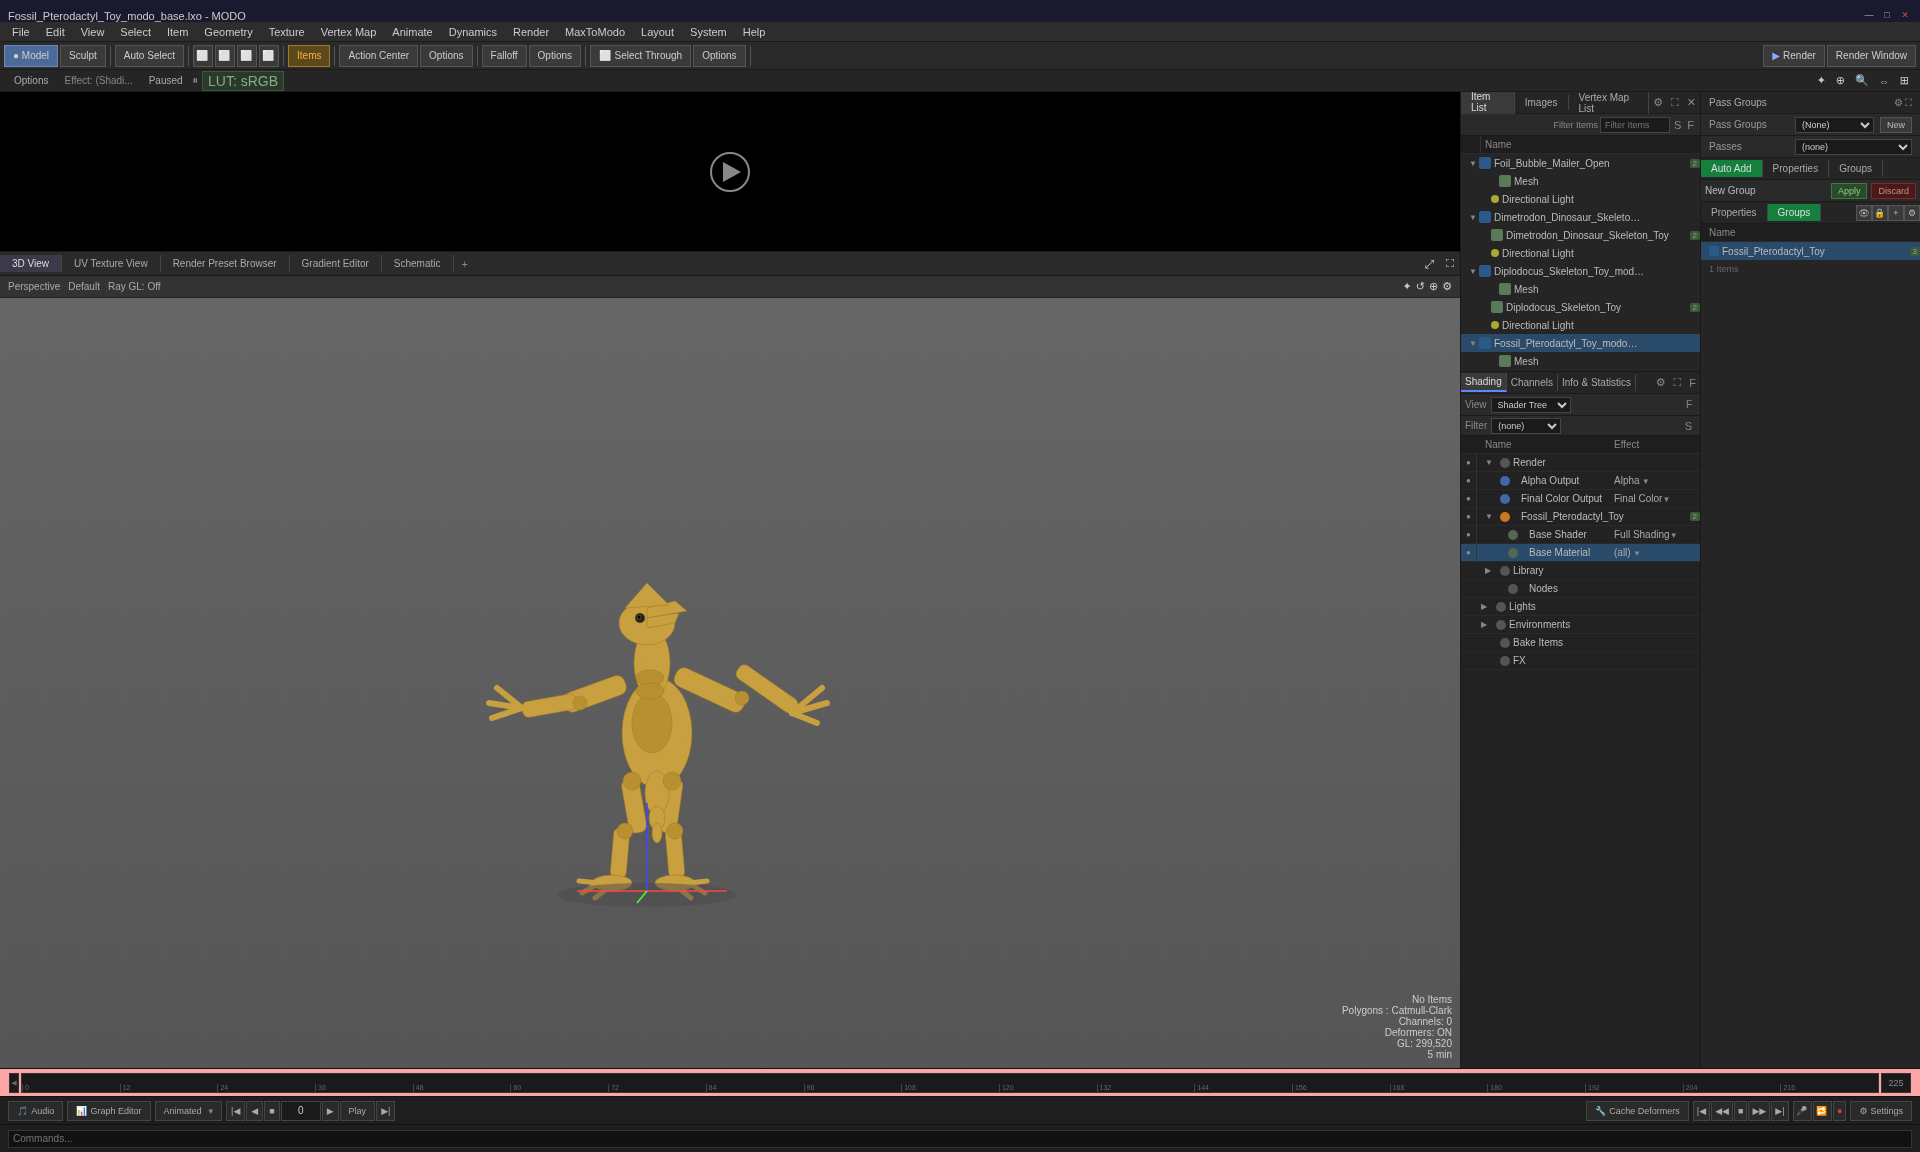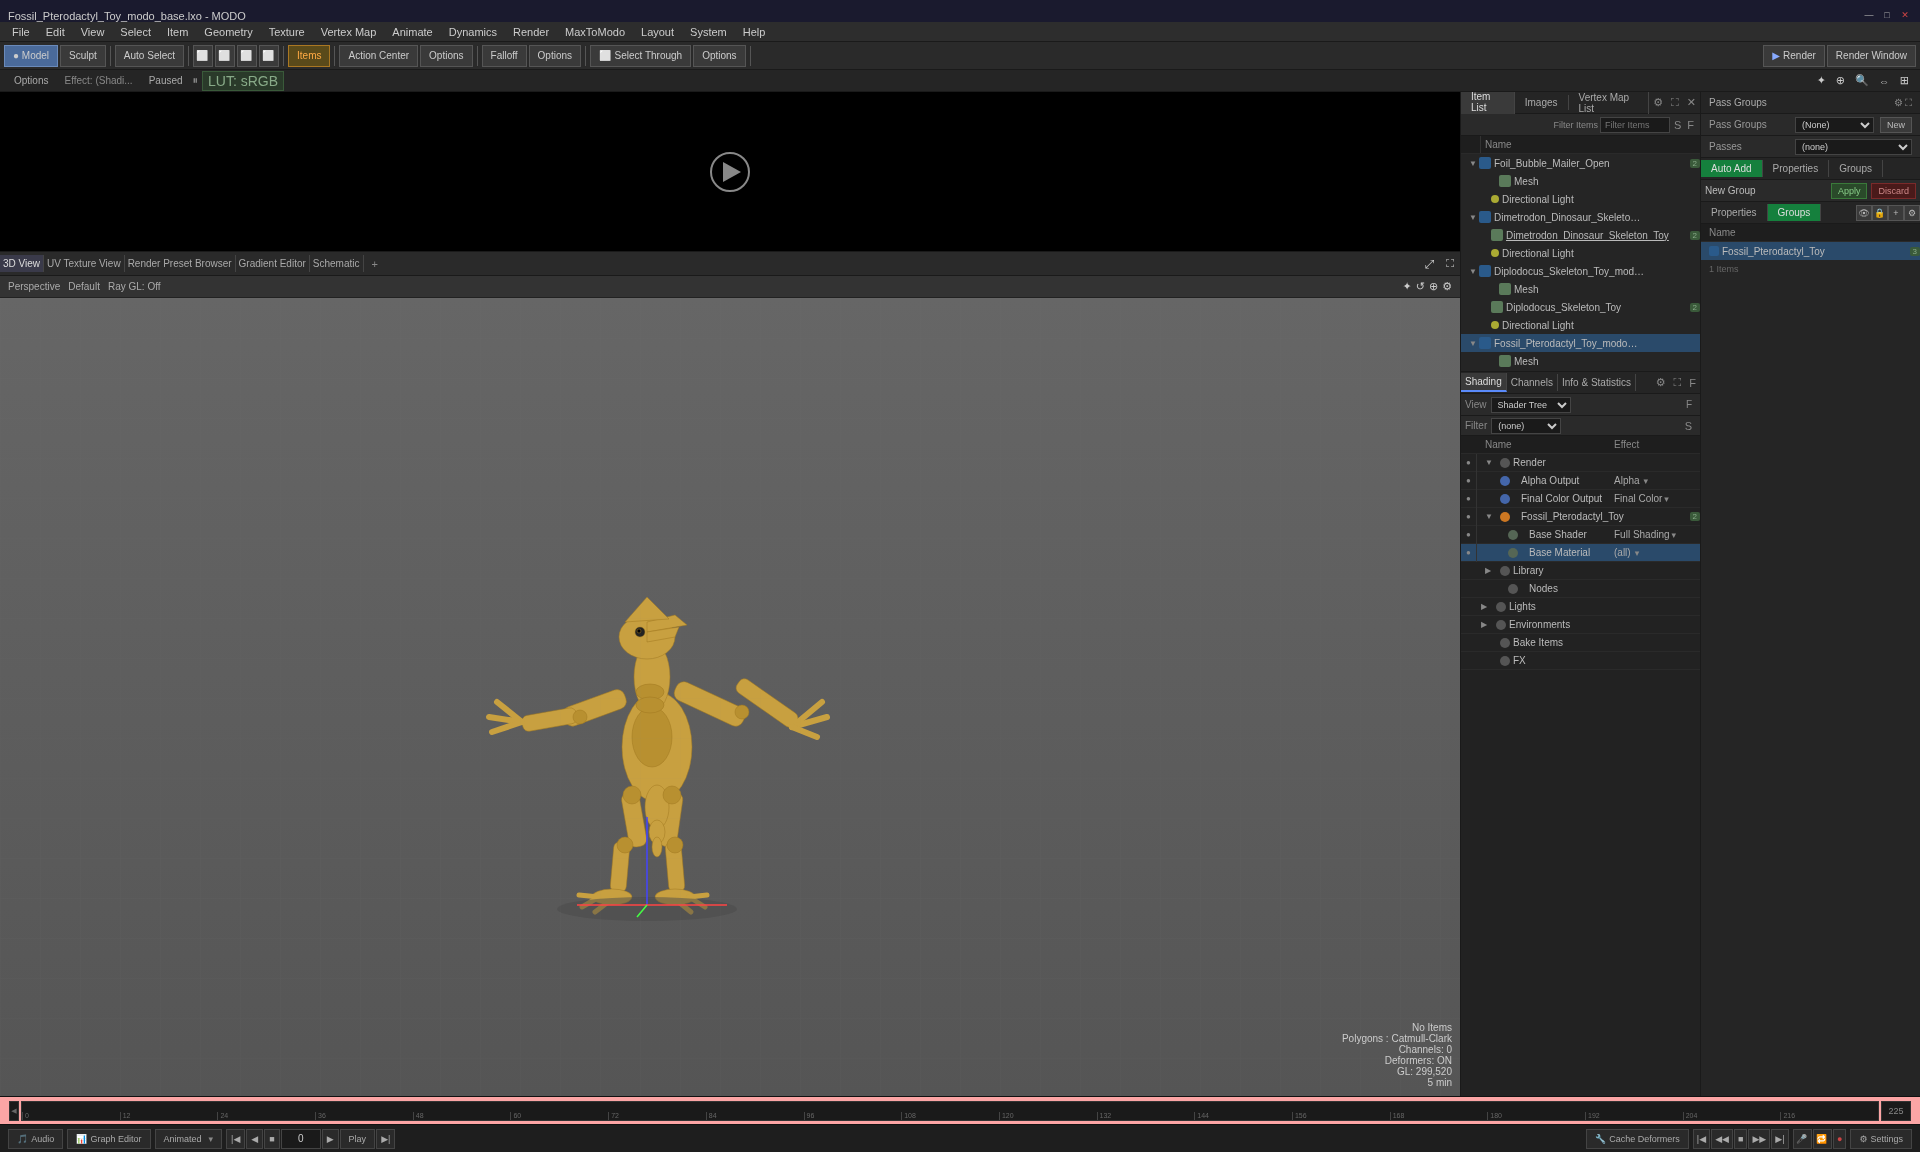--- a/index.html
+++ b/index.html
@@ -140,21 +140,21 @@
 
     
     #view-tabs {
       height: 24px;
       background: #2a2a2a;
       display: flex;
       align-items: center;
       border-bottom: 1px solid #1a1a1a;
     }
     .view-tab {
-      padding: 3px 3px;
+      padding: 3px 12px;
       font-size: 10px;
       cursor: pointer;
       color: #aaa;
       border-right: 1px solid #444;
     }
     .view-tab.active { background: #3a3a4a; color: #ddd; }
     .view-tab-add { padding: 3px 8px; color: #888; cursor: pointer; }
 
     
     #viewport-3d {
@@ -859,21 +859,21 @@
           </div>
 
           <div class="tree-item" style="padding-left:8px;">
             <span class="tree-arrow">▼</span>
             <span class="tree-icon scene"></span>
             <span style="flex:1;overflow:hidden;text-overflow:ellipsis;white-space:nowrap;max-width:150px;">Dimetrodon_Dinosaur_Skeleton_Toy_mo...</span>
           </div>
           <div class="tree-item" style="padding-left:20px;">
             <span class="tree-arrow"> </span>
             <span class="tree-icon mesh"></span>
-            <span style="flex:1;text-decoration:underline;">Dimetrodon_Dinosaur_Skeleton_Toy</span>
+            <span style="flex:1;">Dimetrodon_Dinosaur_Skeleton_Toy</span>
             <span class="tree-badge">2</span>
           </div>
           <div class="tree-item" style="padding-left:20px;">
             <span class="tree-arrow"> </span>
             <span style="width:8px;height:8px;border-radius:50%;background:#aaaa33;display:inline-block;margin-right:3px;"></span>
             <span>Directional Light</span>
           </div>
 
           <div class="tree-item" style="padding-left:8px;">
             <span class="tree-arrow">▼</span>
@@ -1220,14 +1220,17 @@
       <button class="status-btn" style="padding:0 3px;">🔁</button>
       <button class="status-btn" style="padding:0 3px;color:#cc4444;">●</button>
     </div>
 
     <button class="status-btn">
       <span>⚙</span>
       <span>Settings</span>
     </button>
   </div>
 
+  <div id="cmd-bar">
+    <input class="cmd-input" type="text" placeholder="Commands..." style="">
+  </div>
 
 </div>
 
 </body></html>

